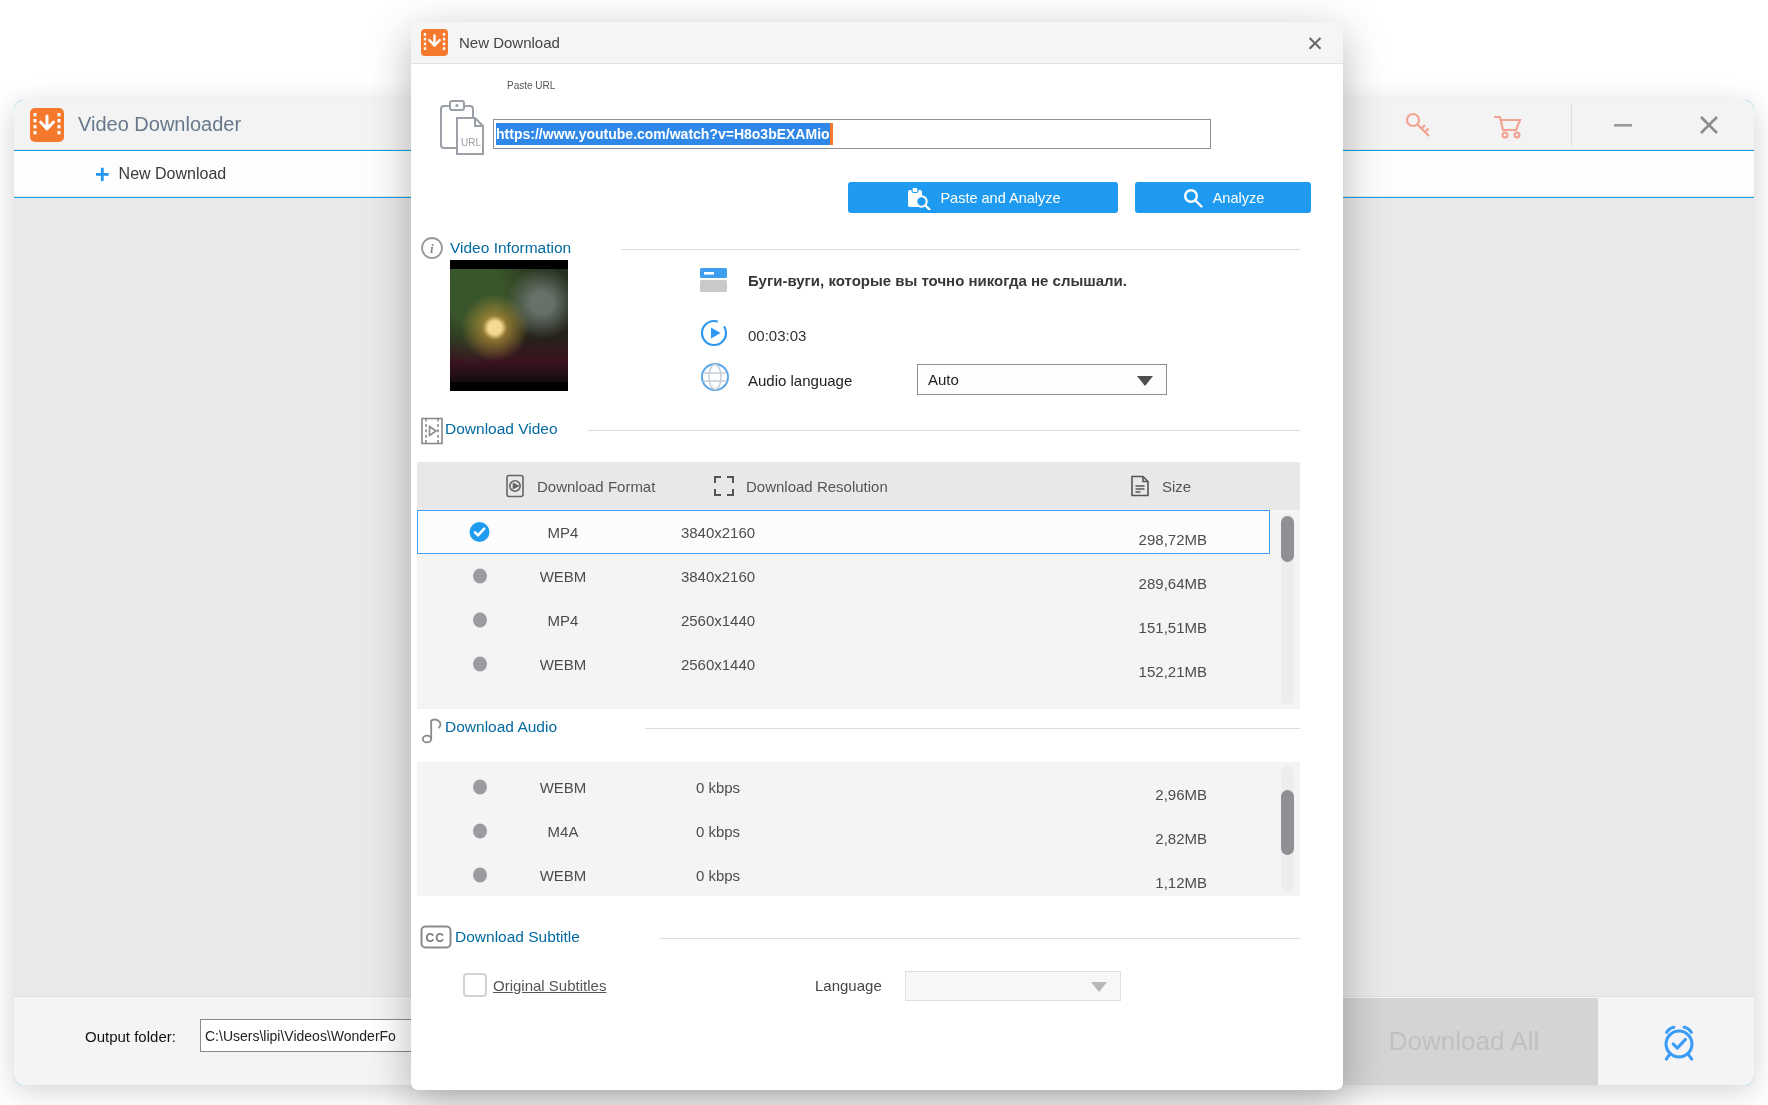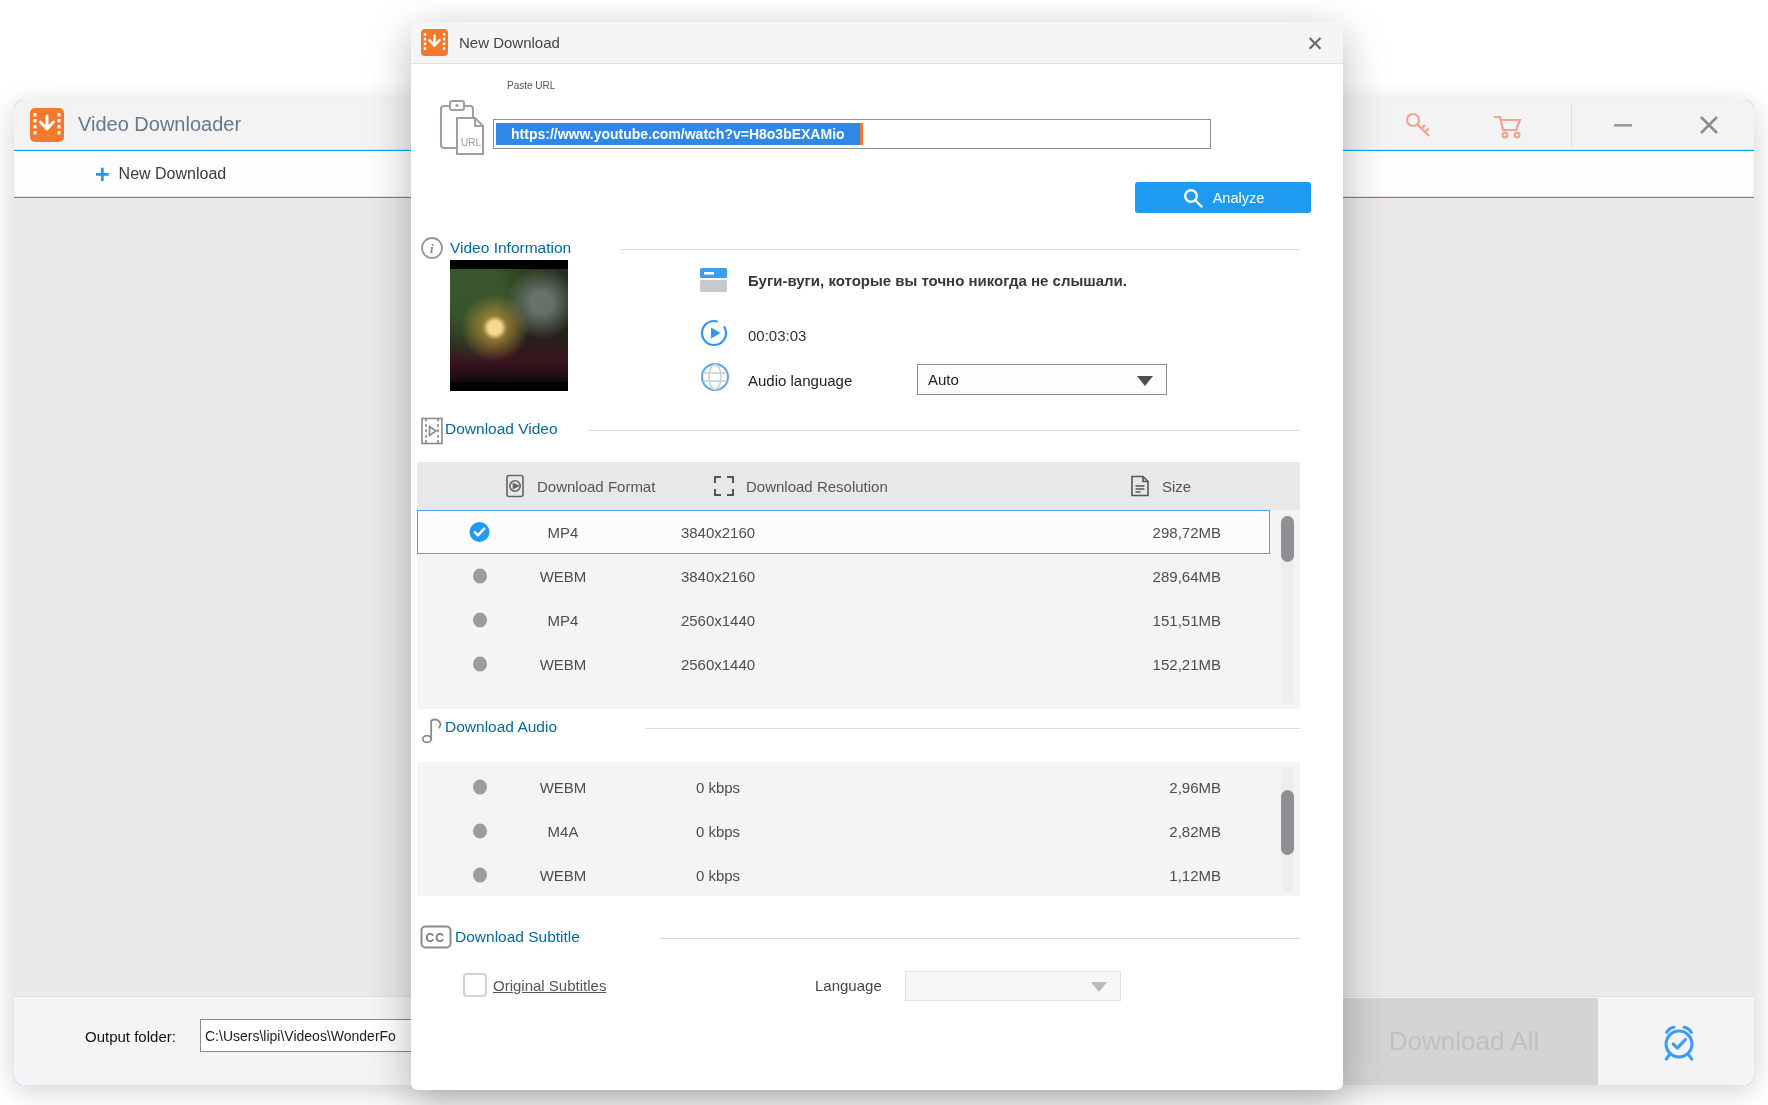--- a/index.html
+++ b/index.html
@@ -41,21 +41,21 @@
     border-bottom:1px solid #e3e3e4; border-radius:7px 7px 0 0; display:flex; align-items:center; }
   .dlg-appicon { width:27px; height:27px; margin-left:10px; }
   .dlg-title { margin-left:11px; font-size:15px; color:#444; }
   .dlg-close { position:absolute; right:14px; top:8px; width:28px; height:28px; display:flex;
     align-items:center; justify-content:center; font-size:21px; color:#666; cursor:pointer; }
 
   .clipboard-icon { position:absolute; left:26px; top:76px; }
   .paste-url-label { position:absolute; left:82px; top:58px; font-size:10px; color:#555;margin-left:14px; }
   .url-input { position:absolute; left:82px; top:97px; width:718px; height:30px; background:#fff;
     border:1px solid #8f8f8f; display:flex; align-items:center; padding-left:2px; cursor:text; }
-  .url-selected { background:#2f88e8; color:#fff; font-size:14px; font-weight:bold; padding:3px 15px; white-space:nowrap; }
+  .url-selected { background:#2f88e8; color:#fff; font-size:14px; font-weight:bold; padding:3px 0; white-space:nowrap; }
   .url-caret { width:3px; height:22px; background:#f4792c; }
 
   .btn-blue { position:absolute; height:31px; background:#1e9bf0; border:none; border-radius:3px;
     color:#fff; font-size:14.5px; display:flex; align-items:center; justify-content:center; gap:9px;
     cursor:pointer; font-family:"Liberation Sans", sans-serif; }
   .btn-paste-analyze { left:437px; top:160px; width:270px; }
   .btn-analyze { left:724px; top:160px; width:176px; }
 
   .section { position:absolute; left:0; right:0; height:28px; }
   .sec-icon { position:absolute; left:9px; top:0; }
@@ -91,21 +91,21 @@
     font-size:15px; color:#555; }
   .h-format { left:86px;justify-content:flex-end; } .h-res { left:295px; } .h-size { left:711px; }
   .t-row { position:absolute; left:0; width:853px; height:44px; border:1px solid transparent; }
   .t-row.selected { border-color:#46a2f3; background:#fcfcfd; }
   .c-radio { position:absolute; left:51px; top:50%; transform:translateY(-50%); width:21px; height:21px;
     display:flex; align-items:center; justify-content:center; cursor:pointer; }
   .dot { width:14px; height:15px; border-radius:50%; background:#9b9ba0; }
   .cell { position:absolute; top:0; line-height:44px; font-size:15px; color:#4d4d4d; }
   .c-format { left:100px; width:90px; text-align:center; }
   .c-res { left:240px; width:120px; text-align:center; }
-  .c-size { left:633px; width:170px; text-align:right; }
+  .c-size { left:619px; width:170px; text-align:right;margin-top:7px; }
   .scroll-track { position:absolute; right:6px; width:13px; background:#ededee; border-radius:7px; }
   .scroll-thumb { position:absolute; left:0; width:13px; background:#909094; border-radius:7px; cursor:pointer; }
   .vt-track { top:52px; bottom:4px; } .vt-thumb { top:2px; height:46px; }
 
   .atable { position:absolute; left:6px; top:740px; width:883px; height:134px; background:#f4f4f5; }
   .at-track { top:4px; bottom:4px; } .at-thumb { top:24px; height:65px; }
 
   .sub-checkbox { position:absolute; left:52px; top:951px; width:24px; height:24px; background:#fff;
     border:2px solid #d2d2d2; border-radius:4px; cursor:pointer; }
   .sub-orig-label { position:absolute; left:82px; top:955px; font-size:15px; color:#555;
@@ -219,20 +219,29 @@
     <path d="M20 20 h18 l8 8 v28 h-26 z" fill="#fff"></path>
     <path d="M38 20 v8 h8"></path>
     <text x="24" y="48" font-size="10" fill="#9aa0a6" stroke="none" font-family="Liberation Sans, sans-serif">URL</text>
   </svg>
   <div class="paste-url-label">Paste URL</div>
   <div class="url-input">
     <span class="url-selected">https://www.youtube.com/watch?v=H8o3bEXAMio</span>
     <span class="url-caret"></span>
   </div>
 
+  <button class="btn-blue btn-paste-analyze">
+    <svg width="26" height="24" viewBox="0 0 26 24">
+      <rect x="3" y="4" width="14" height="17" rx="2" fill="#fff"></rect>
+      <rect x="7" y="1.5" width="6" height="5" rx="1.5" fill="#fff" stroke="#1e9bf0" stroke-width="1.2"></rect>
+      <circle cx="16.5" cy="15.5" r="5.2" fill="#1e9bf0" stroke="#fff" stroke-width="2"></circle>
+      <path d="M20.5 19.5 L24.5 23.5" stroke="#fff" stroke-width="2.4" stroke-linecap="round"></path>
+    </svg>
+    <span>Paste and Analyze</span>
+  </button>
   <button class="btn-blue btn-analyze">
     <svg width="22" height="22" viewBox="0 0 22 22" fill="none" stroke="#fff" stroke-width="2.4" stroke-linecap="round">
       <circle cx="9" cy="9" r="5.8"></circle>
       <path d="M13.5 13.5 L19.5 19.5"></path>
     </svg>
     <span>Analyze</span>
   </button>
 
   <div class="section sec-vi">
     <svg class="sec-icon" width="24" height="24" viewBox="0 0 24 24" fill="none">

